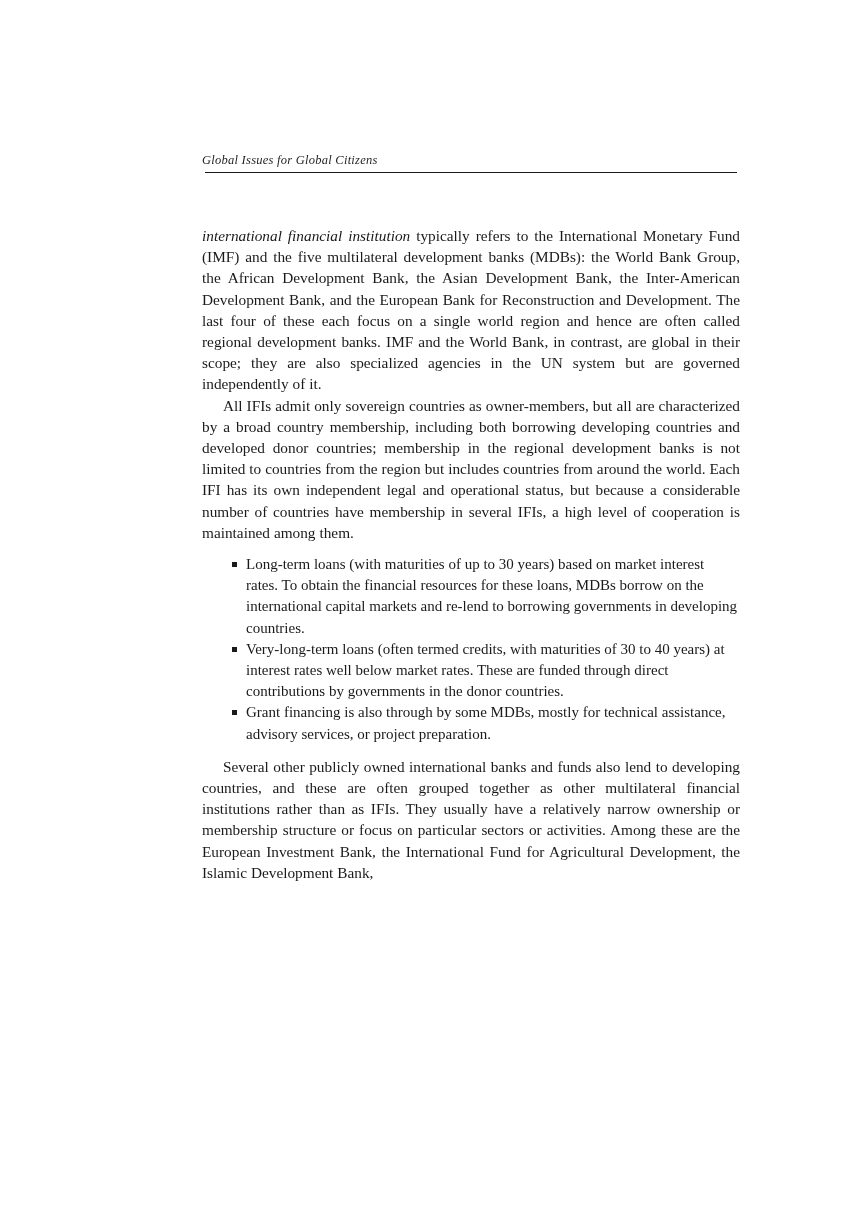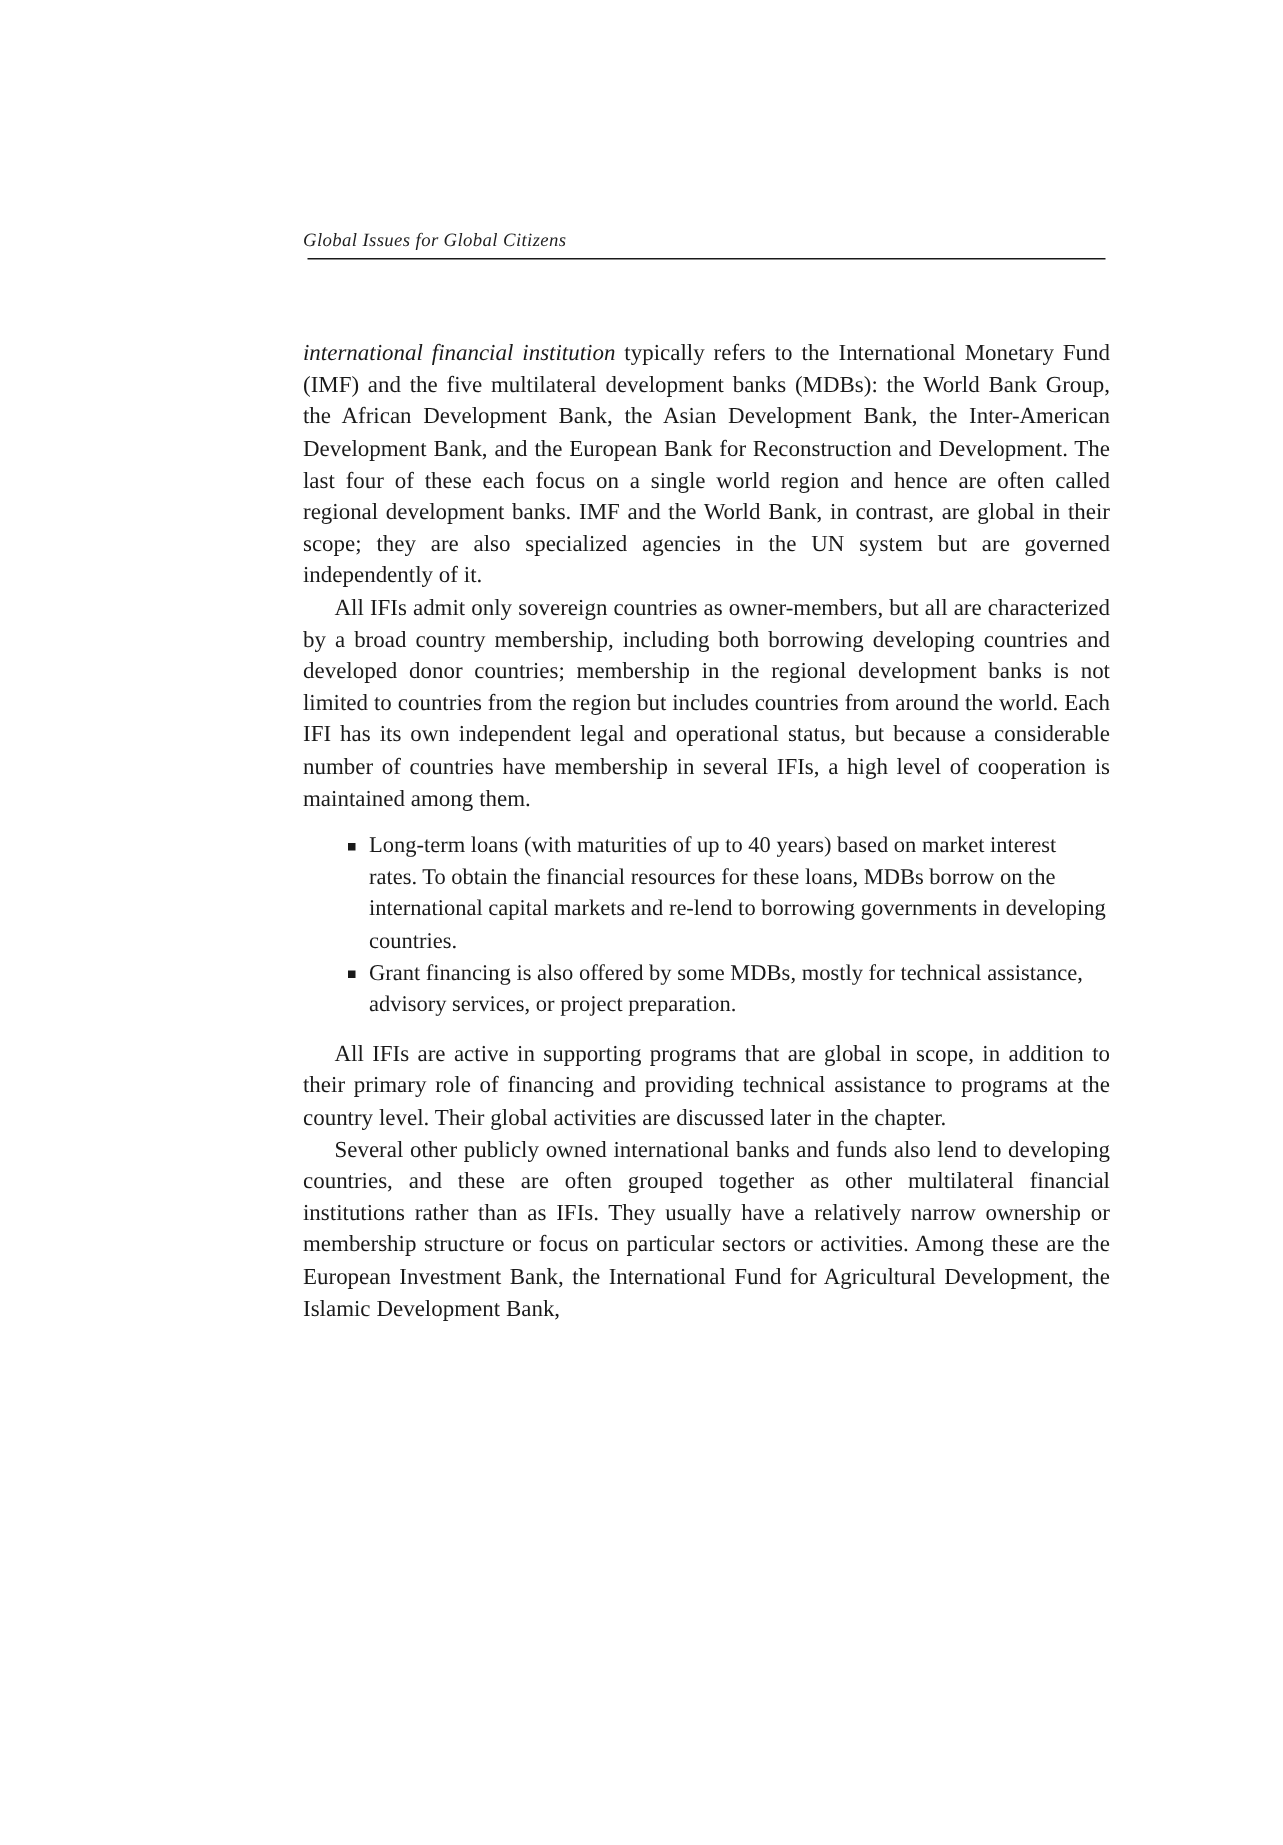--- a/index.html
+++ b/index.html
@@ -104,27 +104,30 @@
     <div class="body-block">
 
       <p class="para"><span class="lead-italic">international financial institution</span><span> typically refers to the International Monetary Fund (IMF) and the five multilateral development banks (MDBs): the World Bank Group, the African Development Bank, the Asian Development Bank, the Inter-American Development Bank, and the European Bank for Reconstruction and Development. The last four of these each focus on a single world region and hence are often called regional development banks. IMF and the World Bank, in contrast, are global in their scope; they are also specialized agencies in the UN system but are governed independently of it.</span></p>
 
       <p class="para indent">All IFIs admit only sovereign countries as owner-members, but all are characterized by a broad country membership, including both borrowing developing countries and developed donor countries; membership in the regional development banks is not limited to countries from the region but includes countries from around the world. Each IFI has its own independent legal and operational status, but because a considerable number of countries have membership in several IFIs, a high level of cooperation is maintained among them.</p>
 
 
       <ul class="bullet-list">
         <li>
           <span class="bullet-marker"></span>
-          <span class="item-text">Long-term loans (with maturities of up to 40 years) based on market interest rates. To obtain the financial resources for these loans, MDBs borrow on the international capital markets and re-lend to borrowing governments in developing countries.</span>
+          <span class="item-text">Long-term loans (with maturities of up to 30 years) based on market interest rates. To obtain the financial resources for these loans, MDBs borrow on the international capital markets and re-lend to borrowing governments in developing countries.</span>
         </li>
         <li>
           <span class="bullet-marker"></span>
-          <span class="item-text">Grant financing is also offered by some MDBs, mostly for technical assistance, advisory services, or project preparation.</span>
+          <span class="item-text">Very-long-term loans (often termed credits, with maturities of 30 to 40 years) at interest rates well below market rates. These are funded through direct contributions by governments in the donor countries.</span>
+        </li>
+        <li>
+          <span class="bullet-marker"></span>
+          <span class="item-text">Grant financing is also through by some MDBs, mostly for technical assistance, advisory services, or project preparation.</span>
         </li>
       </ul>
 
-      <p class="para indent">All IFIs are active in supporting programs that are global in scope, in addition to their primary role of financing and providing technical assistance to programs at the country level. Their global activities are discussed later in the chapter.</p>
 
       <p class="para indent">Several other publicly owned international banks and funds also lend to developing countries, and these are often grouped together as other multilateral financial institutions rather than as IFIs. They usually have a relatively narrow ownership or membership structure or focus on particular sectors or activities. Among these are the European Investment Bank, the International Fund for Agricultural Development, the Islamic Development Bank,</p>
 
     </div>
   </div>
 </div>
 
 </body></html>

